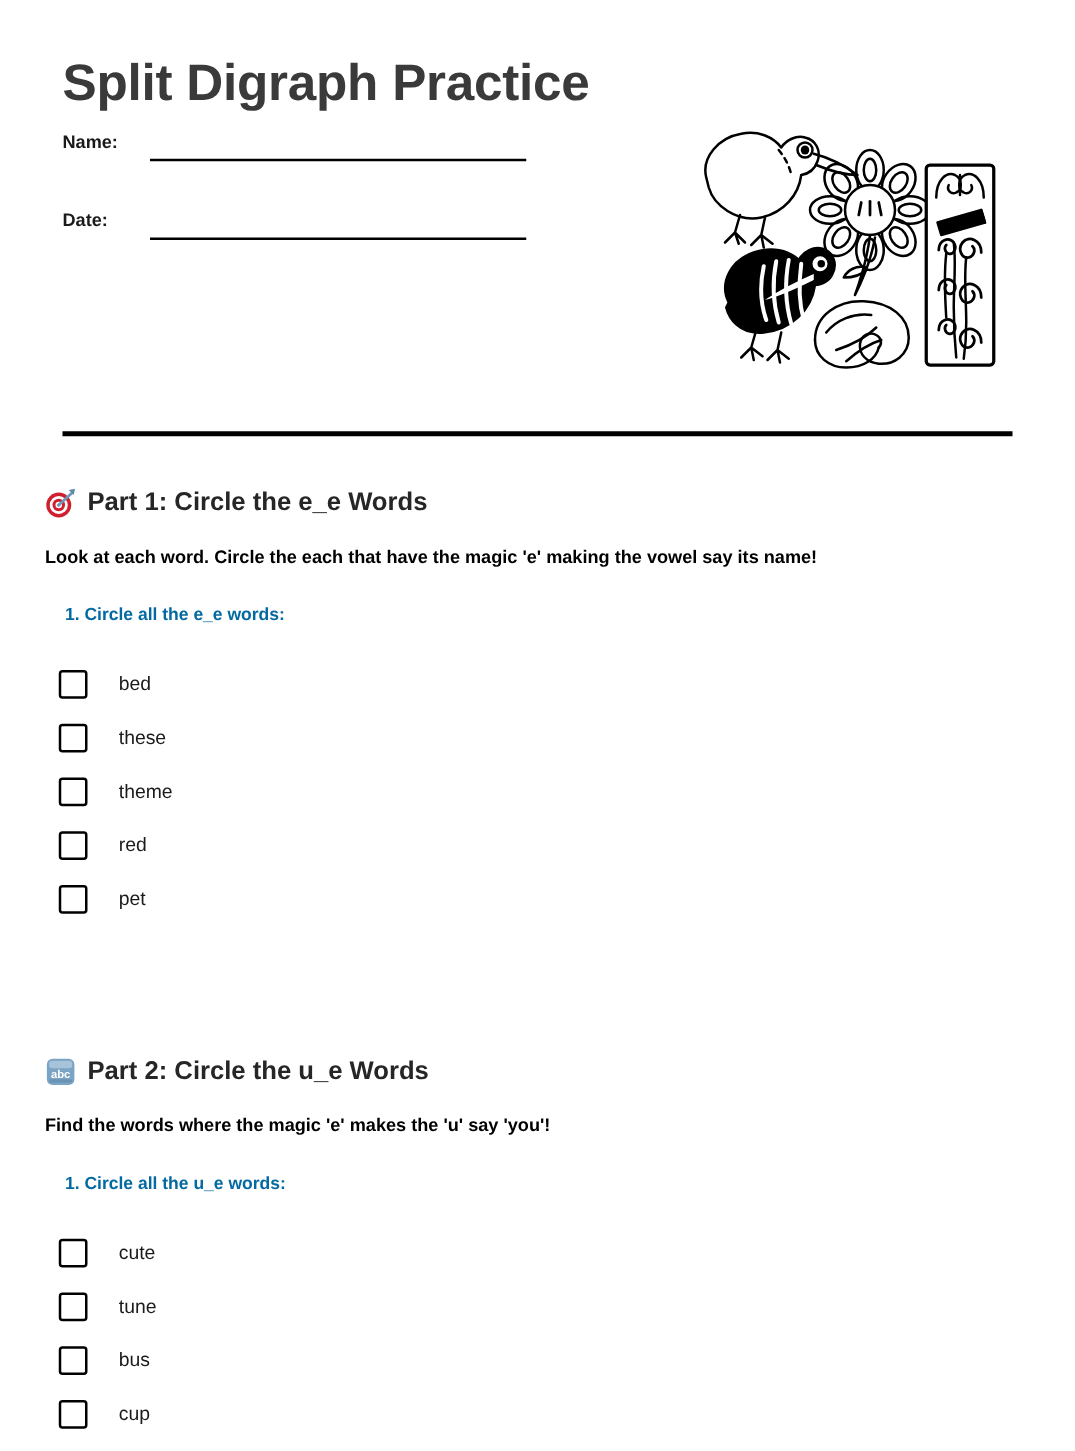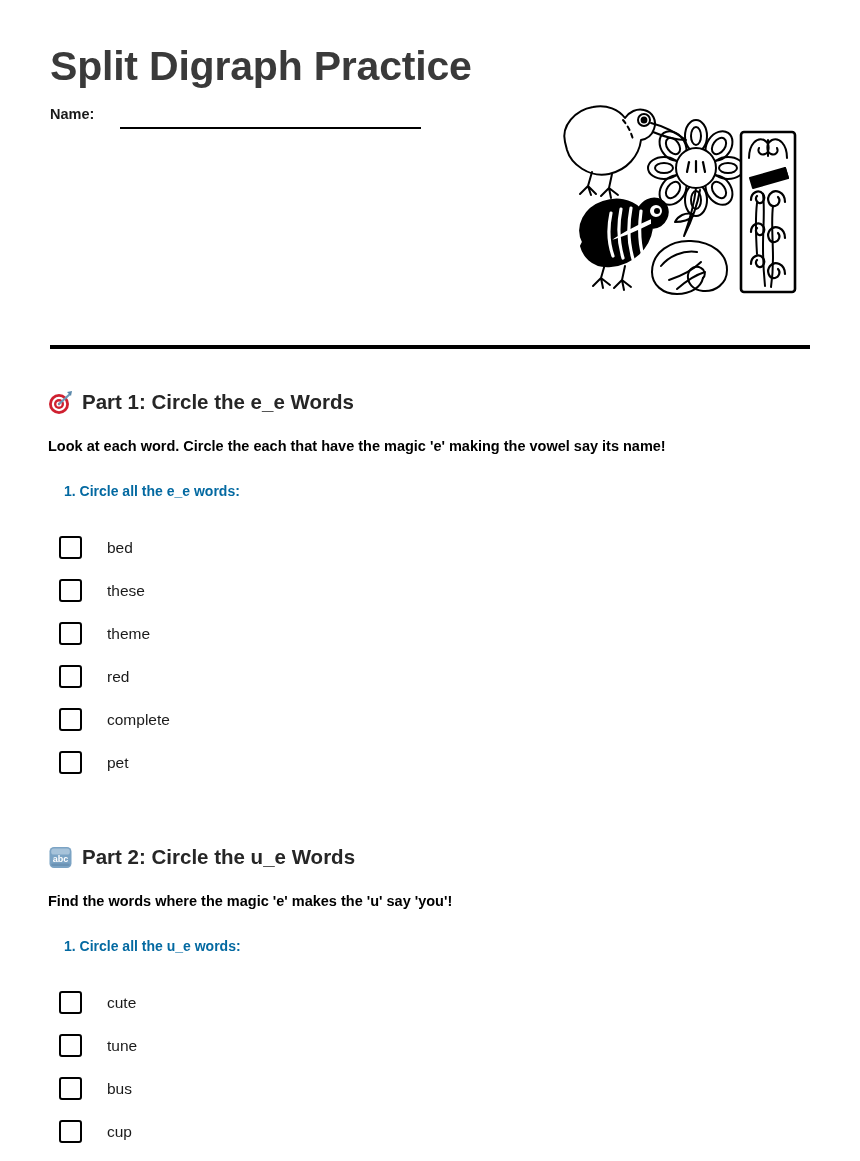--- a/index.html
+++ b/index.html
@@ -84,21 +84,21 @@
     left: 50px;
     top: 345px;
     width: 760px;
     height: 4px;
     background: #000000;
   }
 
   
   .section {
     position: absolute;
-    left: 48px;
+    left: 36px;
     width: 760px;
   }
   .section-part1 { top: 388px; }
   .section-part2 { top: 843px; }
 
   .section-heading {
     display: flex;
     align-items: center;
     gap: 9px;
     margin: 0;
@@ -169,20 +169,24 @@
 <div class="page">
 
   <div class="header-block">
     <h1 class="worksheet-title">Split Digraph Practice</h1>
 
     <div class="field-row name">
       <span class="field-label">Name:</span>
       <span class="field-line"></span>
     </div>
 
+    <div class="field-row date">
+      <span class="field-label">Date:</span>
+      <span class="field-line"></span>
+    </div>
   </div>
 
   <div class="illustration">
     <svg viewBox="0 0 265 215" xmlns="http://www.w3.org/2000/svg" fill="none" stroke="#000" stroke-width="2" stroke-linecap="round" stroke-linejoin="round">
 
       <g>
         <path d="M20 60 C16 44 30 28 48 25 C62 22 74 28 80 36 C84 30 92 26 99 28
                  C108 30 112 39 109 47 C107 53 102 57 96 58
                  C94 74 82 88 64 92 C44 96 26 82 22 68 Z"></path>
         <ellipse cx="99" cy="38" rx="3.4" ry="3.6" fill="#000" stroke="none"></ellipse>
@@ -312,24 +316,20 @@
       <li class="word-item">
         <span class="checkbox"></span>
         <span class="word-label">theme</span>
       </li>
       <li class="word-item">
         <span class="checkbox"></span>
         <span class="word-label">red</span>
       </li>
       <li class="word-item">
         <span class="checkbox"></span>
-        <span class="word-label">complete</span>
-      </li>
-      <li class="word-item">
-        <span class="checkbox"></span>
         <span class="word-label">pet</span>
       </li>
     </ul>
   </div>
 
   <div class="section section-part2">
     <div class="section-heading">
       <span class="emoji-icon">
         <svg viewBox="0 0 25 25" xmlns="http://www.w3.org/2000/svg">
           <rect x="1.5" y="2" width="22" height="21" rx="4.5" fill="#7ba3c4"></rect>

